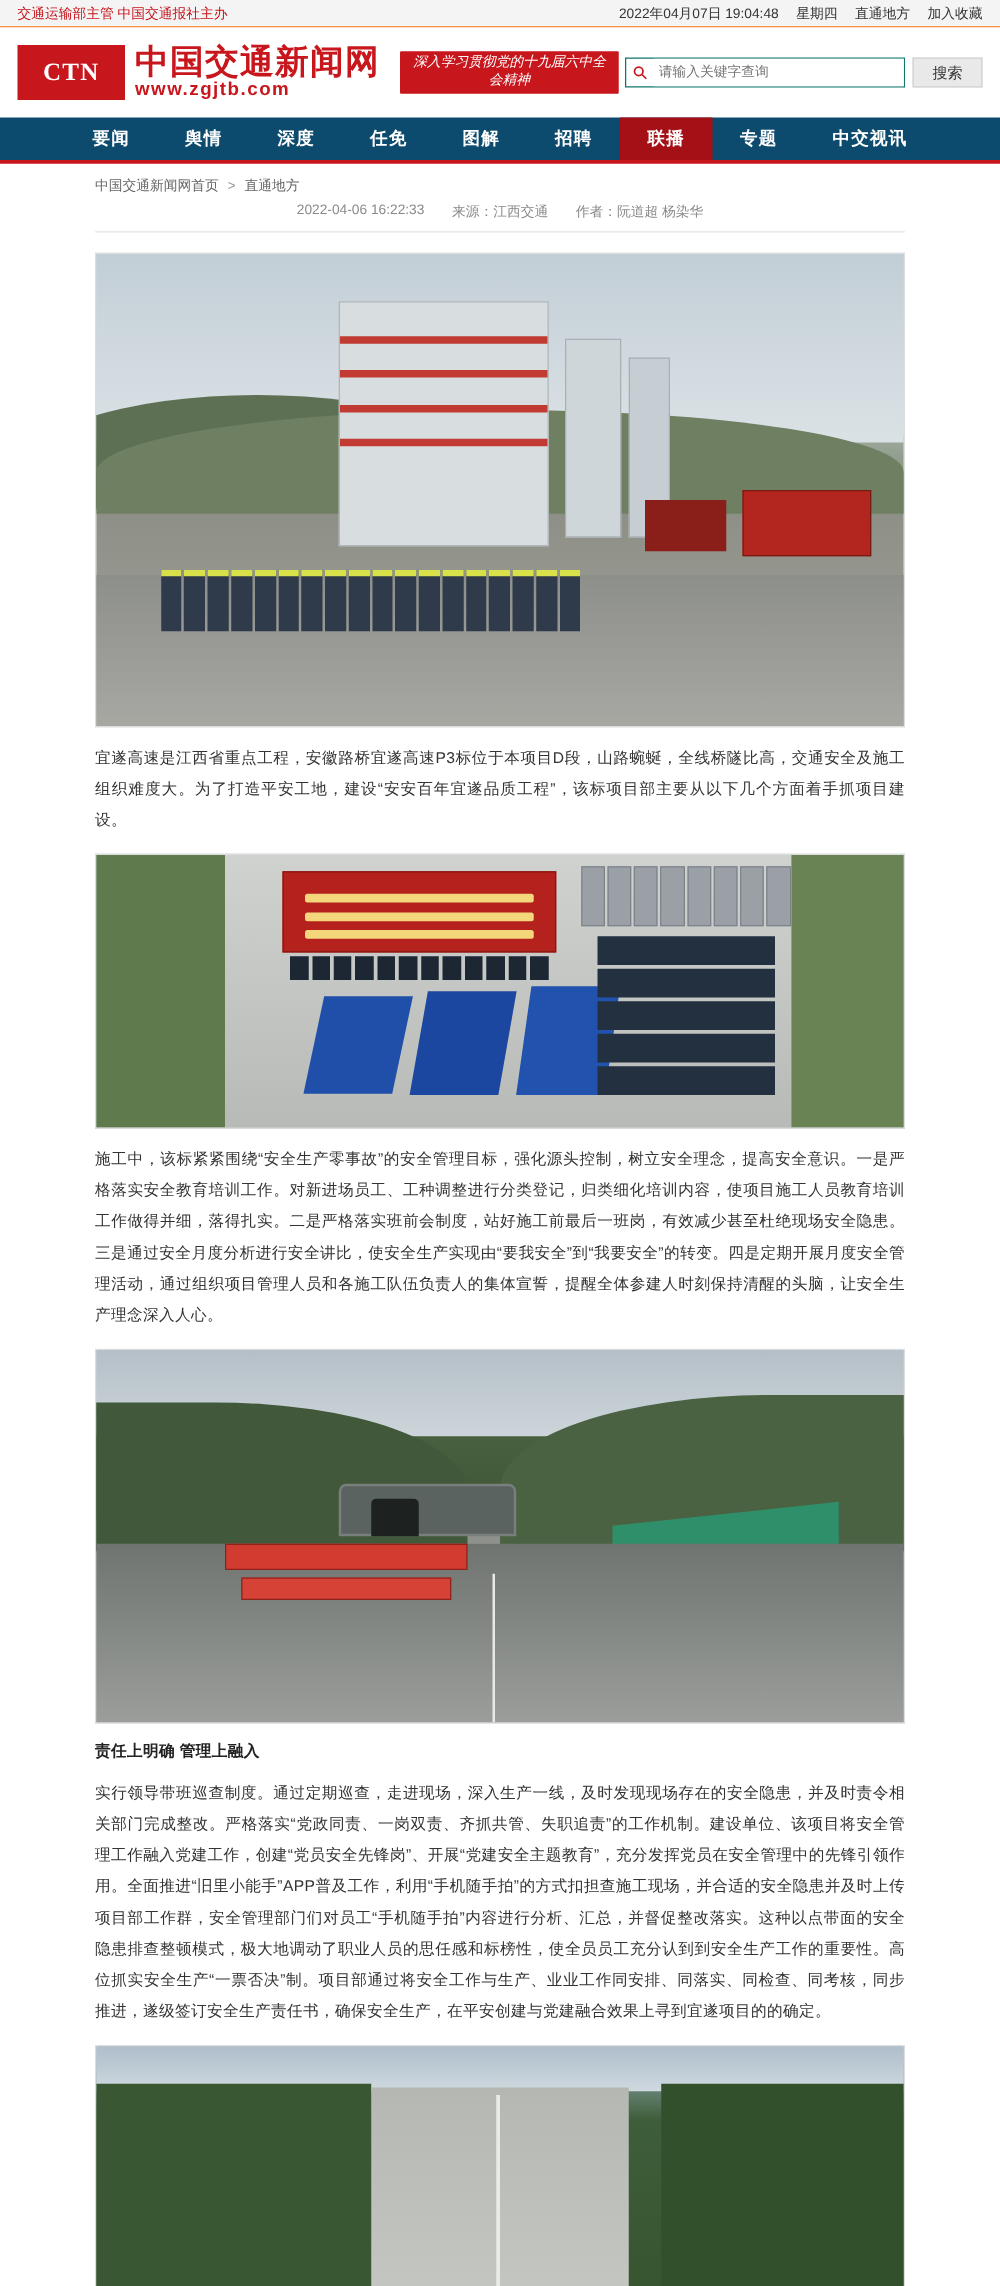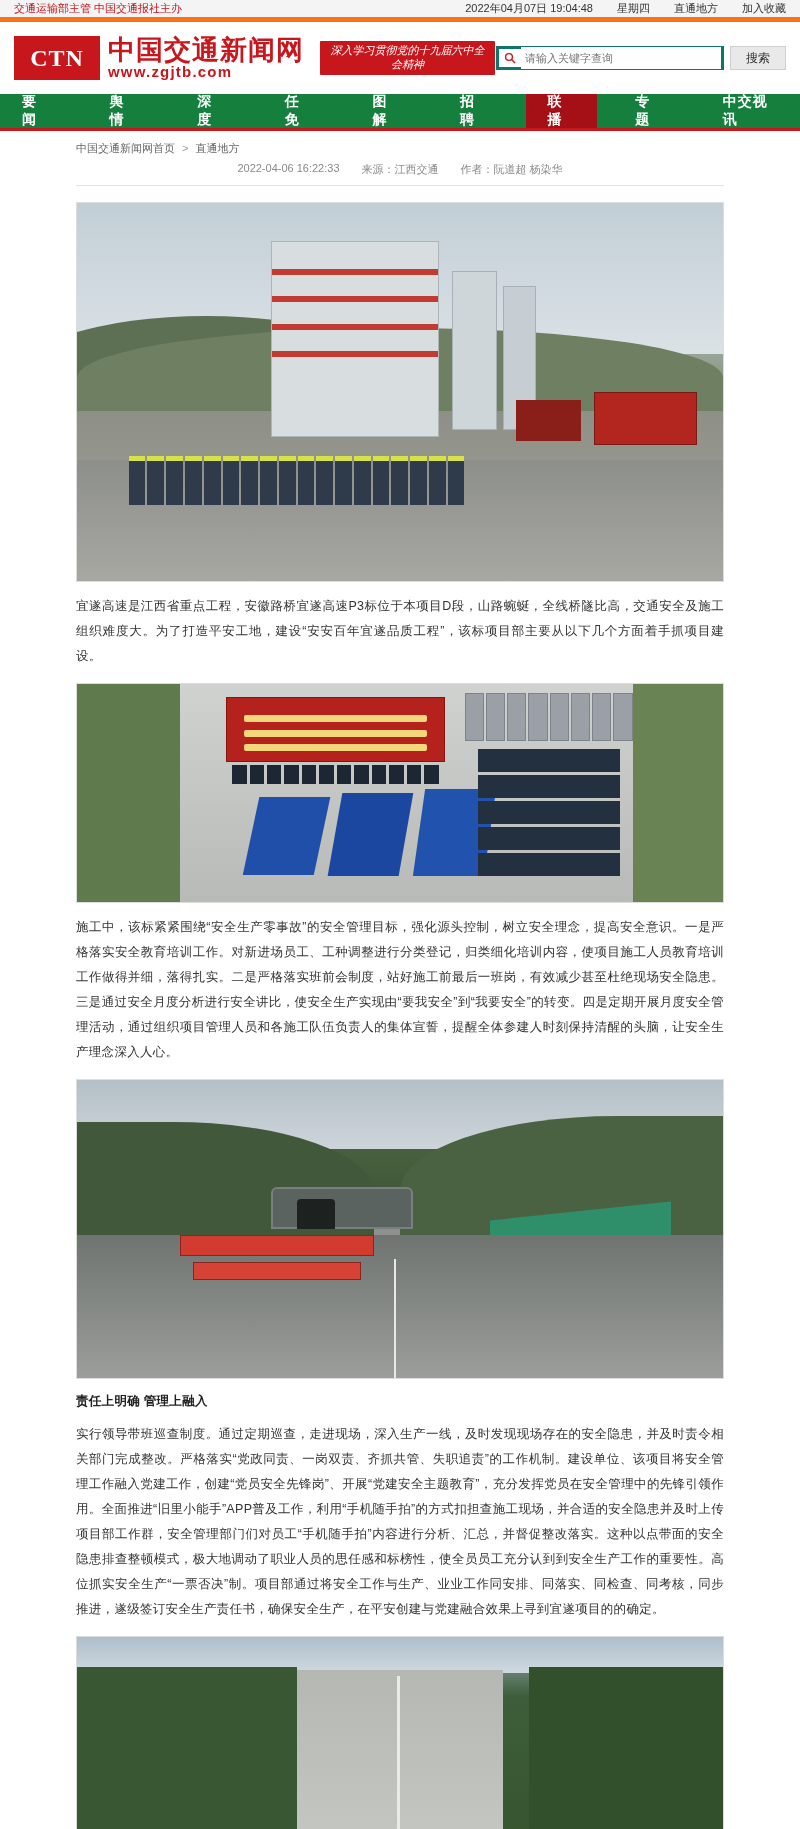--- a/index.html
+++ b/index.html
@@ -8,53 +8,53 @@
     background: #ffffff;
     font-family: "Liberation Sans", sans-serif;
   }
   body { width: 800px; }
   .page { width: 800px; margin: 0 auto; background: #fff; }
 
   
   .topbar {
     height: 22px;
     background: #f4f4f4;
-    border-bottom: 5px solid #f97316;
+    border-bottom: 1px solid #f97316;
     display: flex;
     align-items: center;
     font-size: 11px;
     color: #444;
     padding: 0 14px;
   }
   .topbar .left { color: #c3131a; white-space: nowrap; }
   .topbar .right {
     margin-left: auto;
     display: flex;
     align-items: center;
-    gap: 24px;
+    gap: 14px;
     color: #333;
     white-space: nowrap;
   }
   .topbar .right span[data-interactable="true"] { cursor: pointer; }
 
   
   .masthead {
     height: 72px;
     display: flex;
     align-items: center;
     padding: 0 14px;
     background: #fff;
   }
   .logo-block { display: flex; align-items: center; }
   .ctn-mark {
     width: 86px; height: 44px;
     background: #c8161d;
     color: #fff;
     font-weight: bold;
-    font-size: 24px;
+    font-size: 20px;
     letter-spacing: 1px;
     display: flex;
     align-items: center;
     justify-content: center;
     font-family: "Liberation Serif", serif;
   }
   .logo-text { margin-left: 8px; line-height: 1.05; }
   .logo-cn {
     font-size: 27px;
     font-weight: bold;
@@ -82,21 +82,21 @@
     justify-content: center;
     text-align: center;
     padding: 2px 6px;
     border-radius: 1px;
     font-style: italic;
   }
   .search-area {
     margin-left: auto;
     display: flex;
     align-items: center;
-    border: 3px solid #0f766e;
+    border: 1px solid #0f766e;
     height: 24px;
     background: #fff;
   }
   .search-icon-box {
     width: 22px; height: 22px;
     display: flex; align-items: center; justify-content: center;
     color: #c8161d;
   }
   .search-input {
     border: none;
@@ -115,25 +115,25 @@
     border: 1px solid #cfcfcf;
     font-size: 12px;
     color: #333;
     cursor: pointer;
     font-family: "Liberation Sans", sans-serif;
   }
 
   
   .nav {
     height: 34px;
-    background: #15803d;
+    background: #0c4a6e;
     display: flex;
     align-items: stretch;
     justify-content: center;
-    gap: 16px;
+    gap: 0;
   }
   .nav-item {
     color: #fff;
     font-size: 14px;
     font-weight: bold;
     padding: 0 22px;
     display: flex;
     align-items: center;
     cursor: pointer;
     letter-spacing: 1px;

